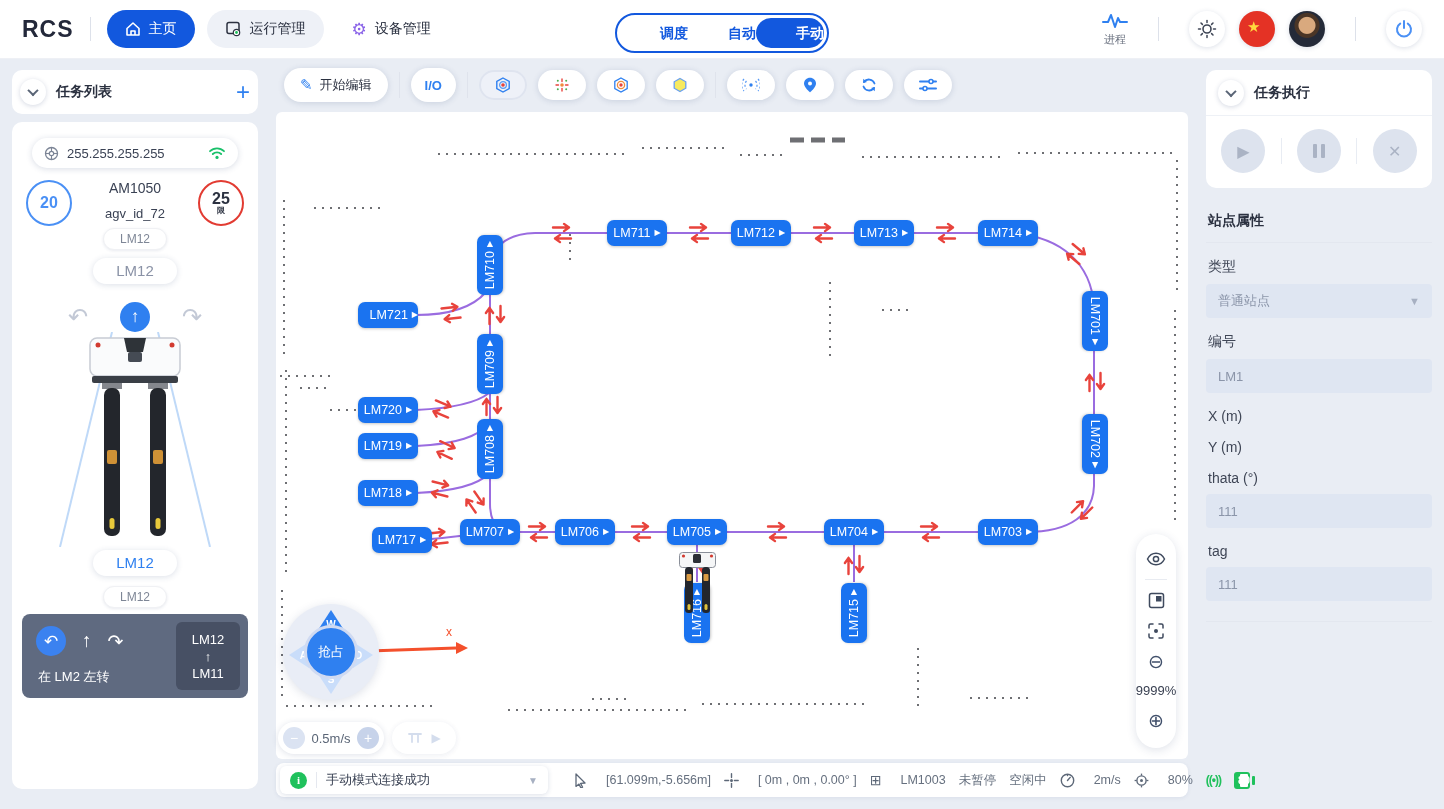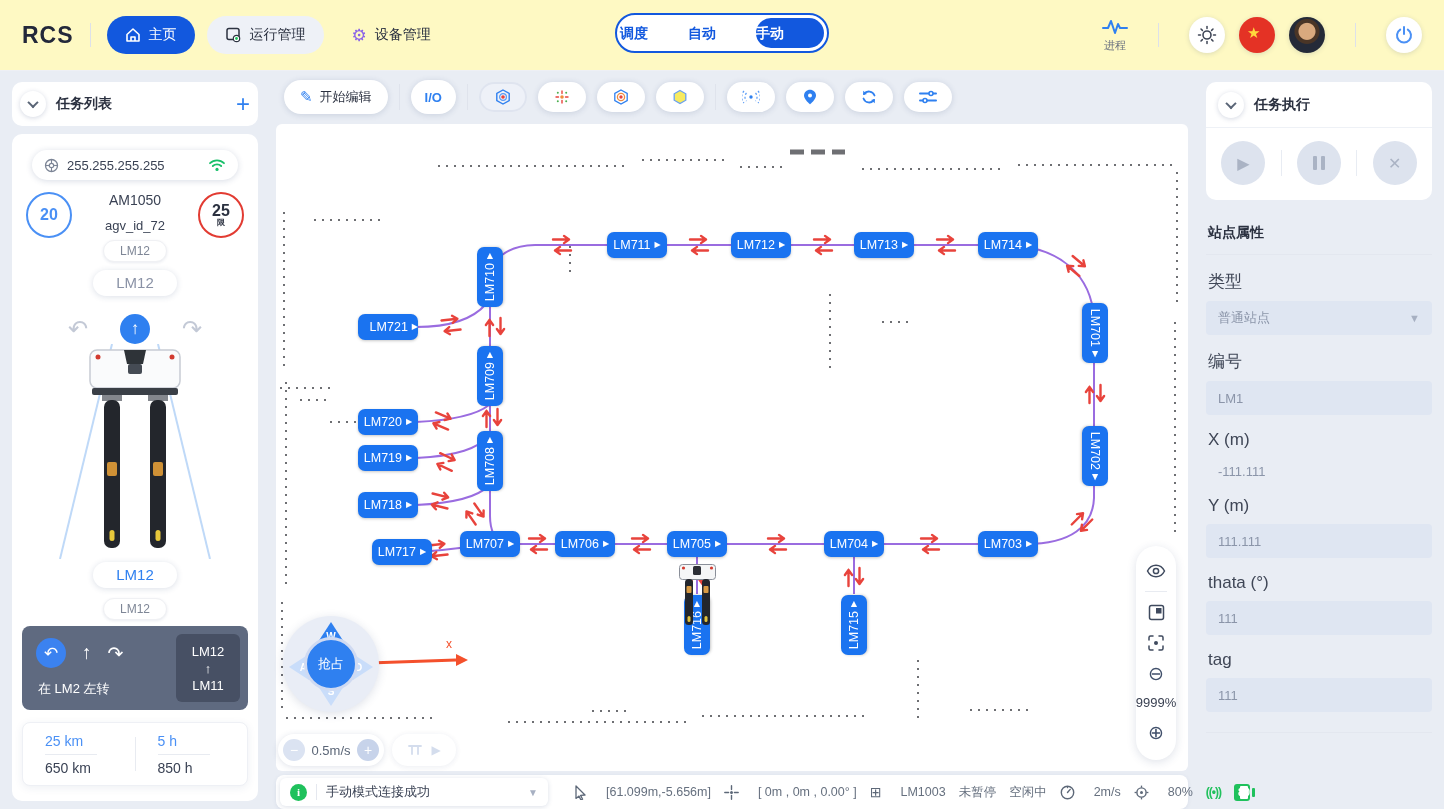--- a/index.html
+++ b/index.html
@@ -1,27 +1,27 @@
 <!DOCTYPE html>
 <html><head>
 <meta charset="utf-8">
 <style>
 *{box-sizing:border-box;margin:0;padding:0;font-family:"Liberation Sans",sans-serif;}
 html,body{width:1444px;height:809px;overflow:hidden;background:#e9edf4;}
 
-.topbar{height:70px;background:#fef9c3;display:flex;align-items:center;padding:0 22px;position:relative;box-shadow:0 1px 0 #eef0f5;}
+.topbar{height:58px;background:#ffffff;display:flex;align-items:center;padding:0 22px;position:relative;box-shadow:0 1px 0 #eef0f5;}
 .logo{font-size:23px;color:#23283a;font-weight:600;letter-spacing:1px;}
 .tb-sep{width:1px;height:24px;background:#dde1ea;margin:0 16px;}
 .nav-pill{height:38px;border-radius:19px;display:flex;align-items:center;gap:8px;padding:0 18px;font-size:14px;color:#2a3040;cursor:pointer;}
 .nav-pill.active{background:#1258de;color:#fff;}
 .nav-pill.soft{background:#eef1f7;margin-left:12px;}
 .nav-pill.plain{background:transparent;margin-left:10px;}
 .gear-glyph{font-size:17px;color:#8a63e8;}
 .mode-group{position:absolute;left:50%;top:13px;transform:translateX(-50%);width:214px;height:40px;border:2px solid #1258de;border-radius:21px;background:#fff;display:flex;align-items:center;padding:3px;}
-.mode-tab{flex:1;text-align:left;font-size:14px;font-weight:700;color:#1258de;height:30px;line-height:30px;border-radius:15px;cursor:pointer;}
+.mode-tab{flex:1;text-align:right;font-size:14px;font-weight:700;color:#1258de;height:30px;line-height:30px;border-radius:15px;cursor:pointer;}
 .mode-tab.active{background:#1258de;color:#fff;}
 .tb-right{margin-left:auto;display:flex;align-items:center;gap:14px;}
 .proc{display:flex;flex-direction:column;align-items:center;gap:2px;cursor:pointer;}
 .proc span{font-size:11px;color:#6b7280;}
 .circle-btn{width:36px;height:36px;border-radius:50%;background:#fff;box-shadow:0 1px 5px rgba(40,60,110,.16);display:flex;align-items:center;justify-content:center;cursor:pointer;}
 .flag{background:#e43225;position:relative;overflow:hidden;}
 .flag .star{color:#ffd83d;font-size:15px;position:absolute;left:8px;top:7px;}
 .avatar{background:radial-gradient(circle at 50% 40%,#d9a97e 0 8px,#4a3526 9px 12px,#242a38 13px);}
 
 .content{display:flex;height:743px;}
@@ -65,21 +65,21 @@
 
 .exec-card{height:118px;}
 .exec-head{height:46px;display:flex;align-items:center;gap:10px;padding:0 12px;border-bottom:1px solid #eef1f6;}
 .exec-head .title{font-size:14px;color:#2b3140;font-weight:700;}
 .exec-btns{height:70px;display:flex;align-items:center;justify-content:space-evenly;}
 .ebtn{width:44px;height:44px;border-radius:50%;background:#dde3ee;color:#aab3c4;display:flex;align-items:center;justify-content:center;font-size:16px;cursor:pointer;}
 .ebtn .bar{display:inline-block;width:4px;height:14px;background:#aab3c4;margin:0 2px;border-radius:1px;}
 .ediv{width:1px;height:26px;background:#e8ecf3;}
 .props-title{margin-top:24px;font-size:14px;font-weight:700;color:#2b3140;padding:0 2px;}
 .rp-hr{height:1px;background:#e3e7ef;margin:12px 0 2px;}
-.fld-label{font-size:17px;color:#3f4656;margin:15px 2px 8px;}
+.fld-label{font-size:14px;color:#3f4656;margin:15px 2px 8px;}
 .fld-box{height:34px;border-radius:4px;background:#dfe6f2;color:#8b95a9;font-size:13px;display:flex;align-items:center;padding:0 12px;}
 .fld-box.select{justify-content:space-between;cursor:pointer;}
 .fld-box .dd{color:#a7b0c2;font-size:11px;}
 .fld-plain{font-size:13px;color:#8b95a9;padding:6px 12px 2px;}
 
 .canvas{position:absolute;left:6px;top:54px;right:6px;bottom:42px;background:#fff;border-radius:6px;}
 .map-toolbar{position:absolute;left:0;top:0;right:0;height:54px;display:flex;align-items:center;padding:0 14px;gap:11px;z-index:5;}
 .tpill{height:34px;border-radius:17px;background:#fff;box-shadow:0 1px 6px rgba(40,60,110,.16);display:flex;align-items:center;justify-content:center;gap:7px;padding:0 16px;font-size:13px;color:#2b3140;cursor:pointer;}
 .tpill.io{color:#2f80f0;font-weight:700;padding:0 14px;}
 .ipill{width:48px;height:30px;border-radius:15px;background:#fff;box-shadow:0 1px 6px rgba(40,60,110,.16);display:flex;align-items:center;justify-content:center;cursor:pointer;}
@@ -280,31 +280,20 @@
           <span class="turn-plain">↷</span>
         </div>
         <div class="instr">在 LM2 左转</div>
         <div class="navbox">
           <span>LM12</span>
           <span>↑</span>
           <span>LM11</span>
         </div>
       </div>
 
-      <div class="statcard">
-        <div class="statcol">
-          <span class="top">25 km</span>
-          <div class="bot">650 km</div>
-        </div>
-        <div class="statdiv"></div>
-        <div class="statcol">
-          <span class="top">5 h</span>
-          <div class="bot">850 h</div>
-        </div>
-      </div>
     </div>
   </div>
 
   <div class="center">
     <div class="canvas"></div>
 
     <div class="map-toolbar">
       <div class="tpill">
         <span class="pencil">✎</span>
         <span>开始编辑</span>
@@ -735,26 +724,22 @@
       <span>普通站点</span>
       <span class="dd">▼</span>
     </div>
 
     <div class="fld-label">编号</div>
     <div class="fld-box">
       <span>LM1</span>
     </div>
 
     <div class="fld-label">X (m)</div>
-    <div class="fld-plain">-111.111</div>
 
     <div class="fld-label">Y (m)</div>
-    <div class="fld-box">
-      <span>111.111</span>
-    </div>
 
     <div class="fld-label">thata (°)</div>
     <div class="fld-box">
       <span>111</span>
     </div>
 
     <div class="fld-label">tag</div>
     <div class="fld-box">
       <span>111</span>
     </div>

